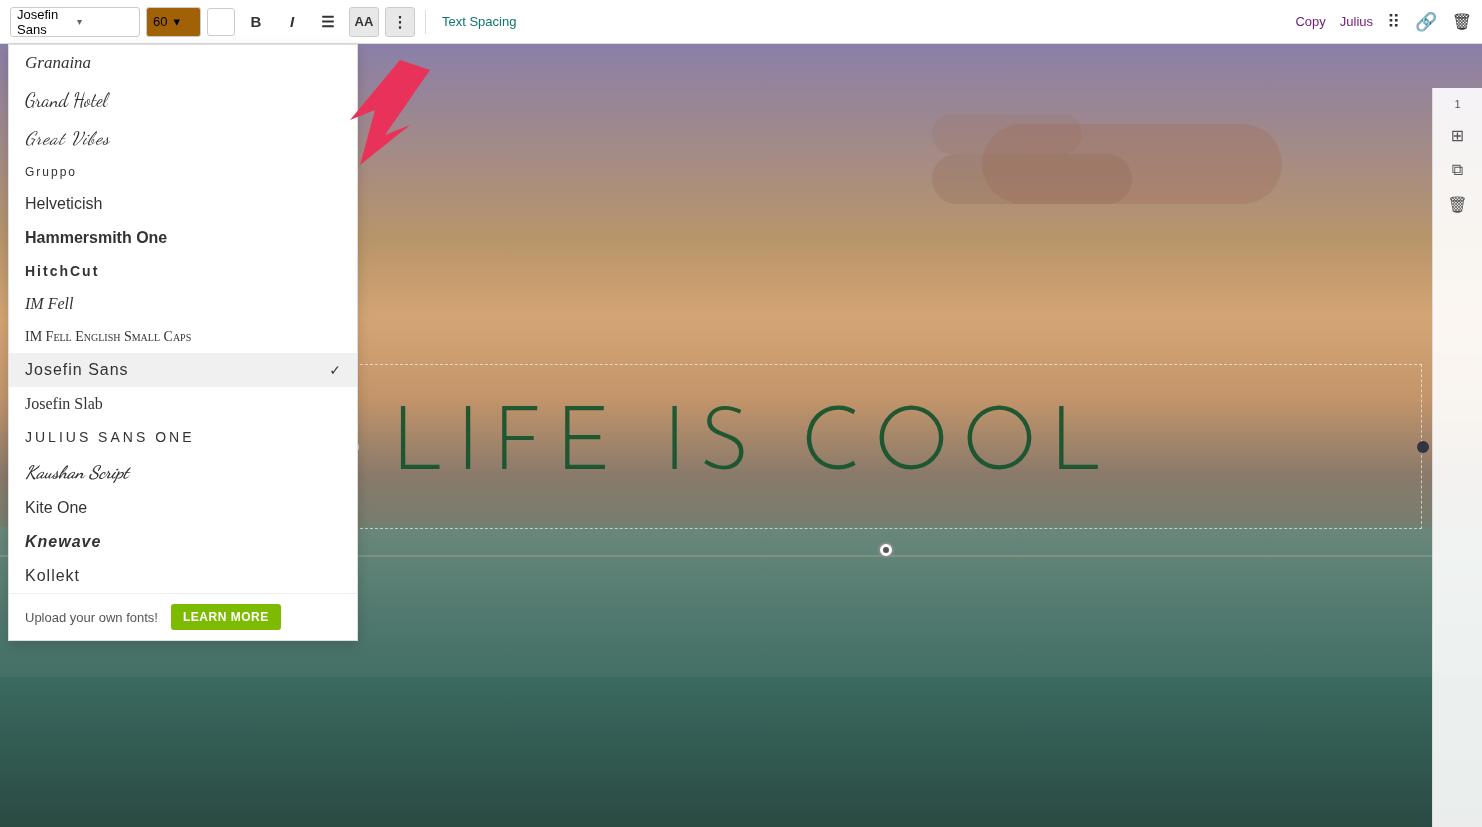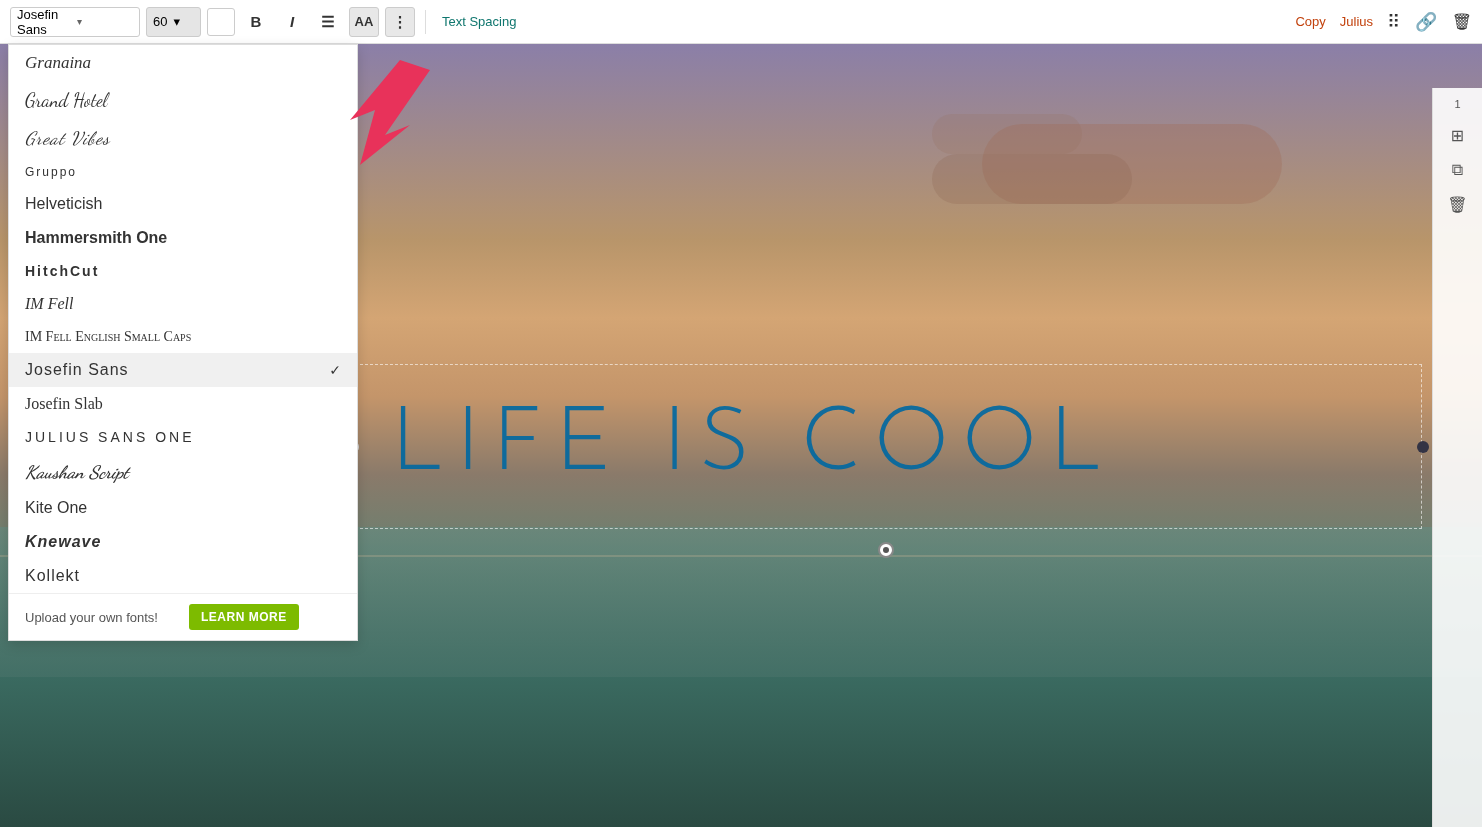--- a/index.html
+++ b/index.html
@@ -36,21 +36,21 @@
     .size-select-wrapper {
       display: flex;
       align-items: center;
       border: 1px solid #ccc;
       border-radius: 3px;
       padding: 2px 6px;
       height: 30px;
       min-width: 55px;
       position: relative;
       cursor: pointer;
-      background: #e5e5e5;
+      background: #a16207;
     }
     .size-select-wrapper span { font-size: 13px; flex: 1; }
 
     .color-swatch {
       width: 28px; height: 28px;
       border: 1px solid #ccc;
       border-radius: 3px;
       background: #fff;
       cursor: pointer;
     }
@@ -71,21 +71,21 @@
     .toolbar-divider { width: 1px; height: 24px; background: #ddd; margin: 0 4px; }
 
     .text-spacing-label { font-size: 13px; color: #0f766e; margin-left: 6px; }
 
     .toolbar-right {
       margin-left: auto;
       display: flex;
       align-items: center;
       gap: 14px;
     }
-    .toolbar-right-btn { font-size: 13px; color: #c2410c; cursor: pointer; }
+    .toolbar-right-btn { font-size: 13px; color: #701a75; cursor: pointer; }
     .dots-icon { font-size: 18px; color: #333; cursor: pointer; letter-spacing: 1px; }
     .link-icon { font-size: 18px; cursor: pointer; }
     .trash-icon { font-size: 16px; cursor: pointer; color: #333; }
 
     
     #canvas {
       position: absolute;
       top: 44px; left: 0; right: 0; bottom: 0;
       overflow: hidden;
     }
@@ -176,21 +176,21 @@
       content: '';
       width: 6px; height: 6px;
       background: #555;
       border-radius: 50%;
     }
 
     .canvas-text {
       font-family: 'Josefin Sans', 'Century Gothic', sans-serif;
       font-size: 88px;
       font-weight: 300;
-      color: #0369a1;
+      color: #14532d;
       letter-spacing: 12px;
       white-space: nowrap;
       padding-left: 40px;
       text-transform: uppercase;
       opacity: 0.92;
     }
 
     
     #font-dropdown {
       position: absolute;
@@ -243,21 +243,21 @@
     .font-kite { font-family: 'Trebuchet MS', sans-serif; font-size: 16px; font-weight: 300; }
     .font-knewave { font-family: Impact, sans-serif; font-size: 16px; font-weight: 900; letter-spacing: 1px; font-style: italic; }
     .font-kollekt { font-family: 'Century Gothic', sans-serif; font-size: 16px; font-weight: 300; letter-spacing: 1px; }
 
     
     .font-dropdown-footer {
       padding: 10px 16px;
       border-top: 1px solid #eee;
       display: flex;
       align-items: center;
-      gap: 22px;
+      gap: 4px;
       background: #fff;
     }
     .upload-label { font-size: 13px; color: #555; }
     .learn-more-btn {
       background: #7dbb00;
       color: #fff;
       border: none;
       border-radius: 3px;
       padding: 6px 12px;
       font-size: 12px;

